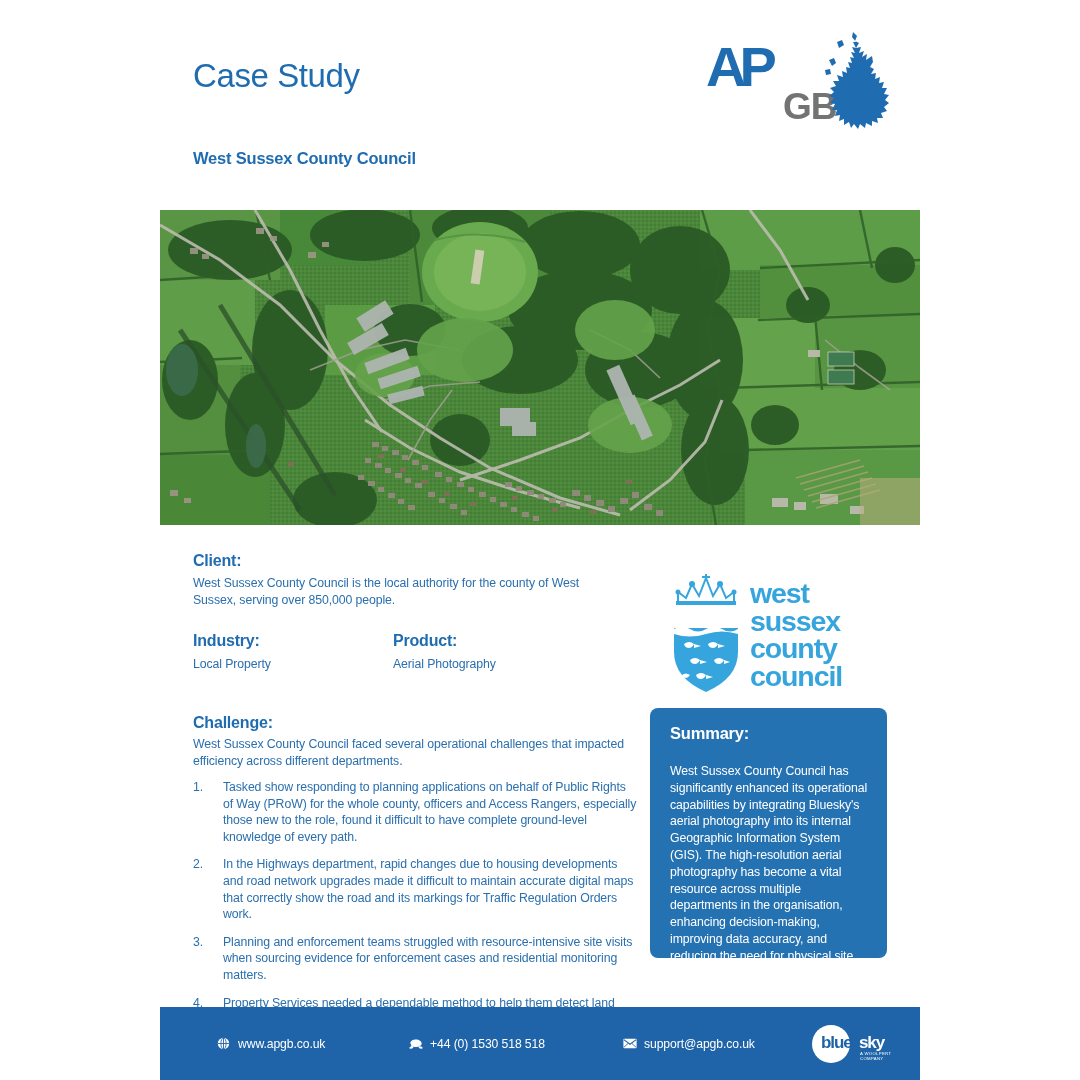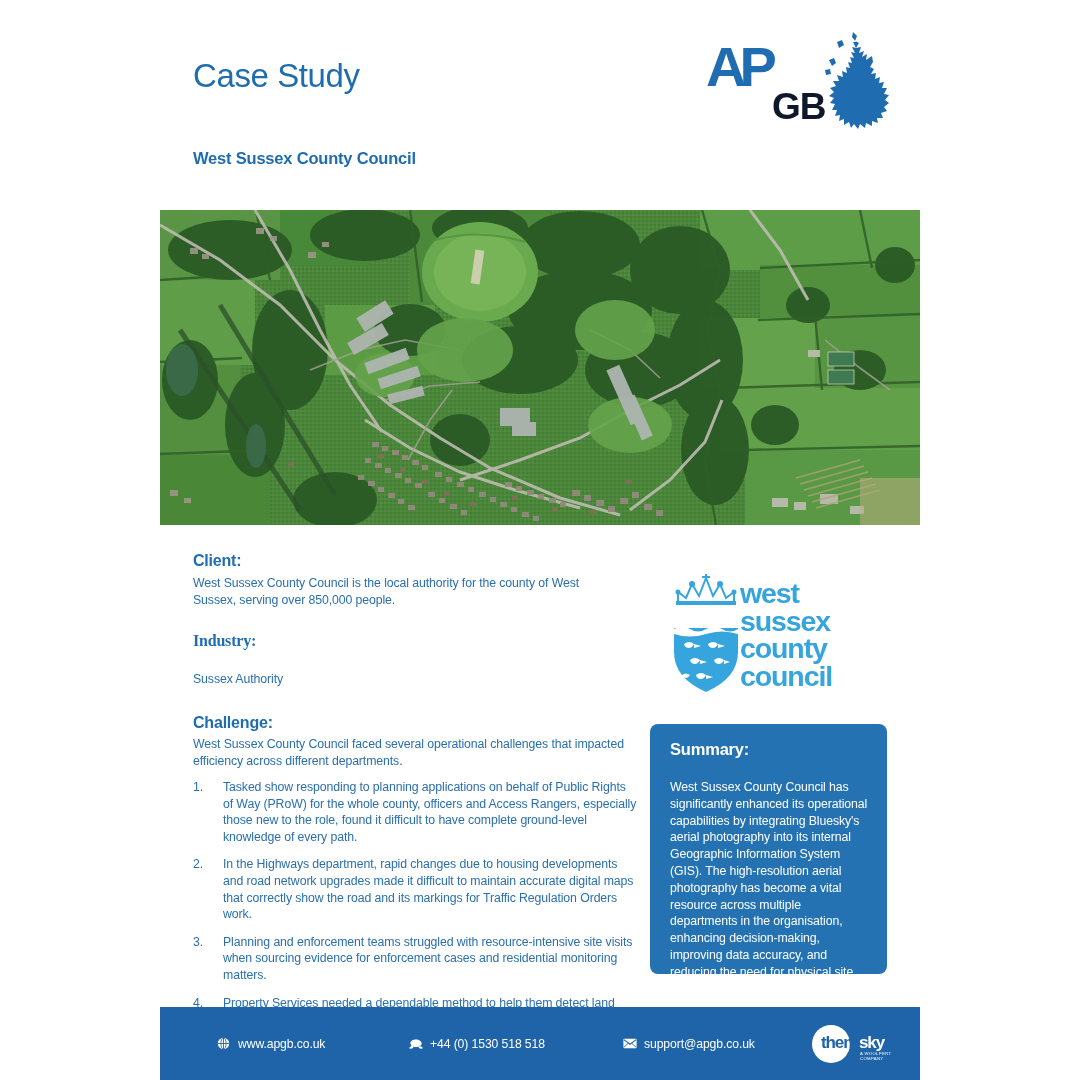--- a/index.html
+++ b/index.html
@@ -44,23 +44,23 @@
   }
   .apgb-ap {
     position: absolute; left: 0; top: 2px;
     font-size: 56px; font-weight: bold;
     color: #1f6cb0;
     letter-spacing: -7px;
     line-height: 78px;
     font-family: "Liberation Sans", sans-serif;
   }
   .apgb-gb {
-    position: absolute; left: 66px; top: 62px;
+    position: absolute; left: 77px; top: 62px;
     font-size: 37px; font-weight: bold;
-    color: #0f172a;
+    color: #737373;
     letter-spacing: -1px;
     line-height: 37px;
   }
   .apgb-map { position: absolute; left: 117px; top: 4px; width: 72px; height: 104px; }
 
   
   .aerial {
     position: absolute;
     left: 160px; top: 210px;
     width: 760px; height: 315px;
@@ -81,21 +81,21 @@
     color: #2a6fae;
     line-height: 16.5px;
     letter-spacing: -0.1px;
   }
 
   .client-block { position: absolute; left: 193px; top: 552px; width: 430px; }
   .client-block .section-head { margin-bottom: 5px; }
 
   .industry-block { position: absolute; left: 193px; top: 632px; width: 190px; }
   .product-block  { position: absolute; left: 393px; top: 632px; width: 220px; }
-  .industry-block .section-head, .product-block .section-head { margin-bottom: 21px; font-family: Liberation Serif, serif; }
+  .industry-block .section-head, .product-block .section-head { margin-bottom: 6px; }
 
   .challenge-block { position: absolute; left: 193px; top: 714px; width: 445px; }
   .challenge-block .section-head { margin-bottom: 4px; }
   .challenge-intro { margin-bottom: 10px; }
 
   .challenge-list { list-style: none; margin-top: 3px; }
   .challenge-item {
     position: relative;
     padding-left: 30px;
     margin-bottom: 11px;
@@ -108,31 +108,31 @@
     position: absolute; left: 0; top: 0;
     width: 24px;
     font-size: 12.3px;
     color: #2a6fae;
   }
 
   
   .wscc-logo { position: absolute; left: 668px; top: 572px; width: 200px; height: 125px; }
   .wscc-shield { position: absolute; left: 0; top: 0; width: 76px; height: 122px; }
   .wscc-words {
-    position: absolute; left: 72px; top: 8px;
+    position: absolute; left: 82px; top: 8px;
     font-size: 28.5px; font-weight: bold;
     color: #36a5dd;
     line-height: 27.5px;
     letter-spacing: -1.1px;
   }
 
   
   .summary-box {
     position: absolute;
-    left: 650px; top: 724px;
+    left: 650px; top: 708px;
     width: 237px; height: 250px;
     background: #2572b3;
     border-radius: 8px;
     padding: 16px 17px 0 20px;
   }
   .summary-title {
     font-size: 16.5px;
     font-weight: bold;
     color: #ffffff;
     margin-bottom: 4px;
@@ -445,23 +445,27 @@
     </svg>
   </div>
 
   <div class="client-block">
     <div class="section-head">Client:</div>
     <div class="body-text">West Sussex County Council is the local authority for the county of West Sussex, serving over 850,000 people.</div>
   </div>
 
   <div class="industry-block">
     <div class="section-head">Industry:</div>
-    <div class="body-text">Sussex Authority</div>
-  </div>
-
+    <div class="body-text">Local Property</div>
+  </div>
+
+  <div class="product-block">
+    <div class="section-head">Product:</div>
+    <div class="body-text">Aerial Photography</div>
+  </div>
 
   <div class="challenge-block">
     <div class="section-head">Challenge:</div>
     <div class="body-text challenge-intro">West Sussex County Council faced several operational challenges that impacted efficiency across different departments.</div>
     <ol class="challenge-list">
       <li class="challenge-item">
         <span class="num">1.</span>
         <span>Tasked show responding to planning applications on behalf of Public Rights of Way (PRoW) for the whole county, officers and Access Rangers, especially those new to the role, found it difficult to have complete ground-level knowledge of every path.</span>
       </li>
       <li class="challenge-item">
@@ -556,19 +560,19 @@
           <rect x="0.5" y="0.5" width="17" height="12" rx="1" fill="#ffffff"></rect>
           <path d="M1 1.5 L9 7.5 L17 1.5" stroke="#1f63a8" stroke-width="1.4" fill="none"></path>
           <path d="M1 11.5 L6.5 6.5 M17 11.5 L11.5 6.5" stroke="#1f63a8" stroke-width="1.1" fill="none"></path>
         </svg>
       </span>
       <span>support@apgb.co.uk</span>
     </div>
 
     <div class="bluesky-logo">
       <div class="bs-circle"></div>
-      <div class="bs-blue">them</div>
+      <div class="bs-blue">blue</div>
       <div class="bs-sky">sky</div>
       <div class="bs-tag">A WOOLPERT COMPANY</div>
     </div>
   </div>
 
 </div>
 
 </body></html>

